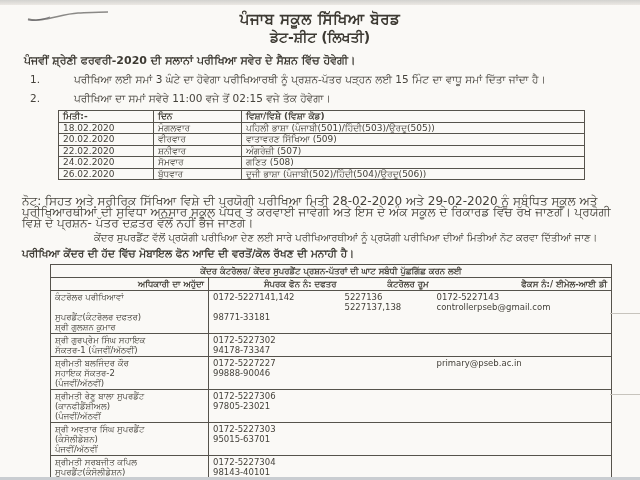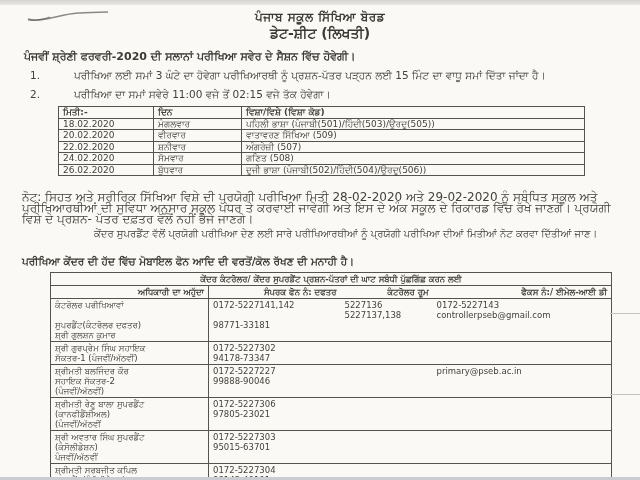--- a/index.html
+++ b/index.html
@@ -8,38 +8,38 @@
     background:#faf9f6;
     font-family:"DejaVu Sans","Liberation Sans",sans-serif;
     color:#45423b;
   }
   .scan-strip-top{position:absolute;top:0;left:0;width:640px;height:5px;
     background:linear-gradient(#d2d2cf,#ece9e4);}
   .scan-strip-bottom{position:absolute;bottom:0;left:0;width:640px;height:3px;background:#c9cdd1;}
   .scan-line{position:absolute;height:1px;background:#c7c4bd;}
   .pen-mark{position:absolute;top:8px;left:26px;}
 
-  .org-title{margin:10px 0 0;text-align:center;font-size:12px;font-weight:bold;color:#3d3a33;letter-spacing:.5px;}
+  .org-title{margin:10px 0 0;text-align:center;font-size:15px;font-weight:bold;color:#3d3a33;letter-spacing:.5px;}
   .subtitle{margin:1px 0 0;text-align:center;font-size:14px;font-weight:bold;color:#3d3a33;}
   .intro{margin:8px 8px 0 24px;font-size:11px;font-weight:bold;color:#3d3a33;}
 
   .inst{display:flex;margin:6px 0 0 30px;font-size:10.5px;line-height:13px;}
   .inst .num{width:44px;flex:none;}
   .inst .txt{width:536px;}
 
   table{border-collapse:collapse;}
   .sched{margin:5px 0 16px 58px;width:527px;font-size:9px;line-height:10.5px;border-radius:18px;}
   .sched th,.sched td{border:1px solid #56534c;padding:0 4px;text-align:left;font-weight:normal;white-space:nowrap;}
   .sched th{font-weight:bold;}
   .sched col.c-date{width:95px;}
   .sched col.c-day{width:88px;}
 
   .note{margin:4px 0 0 22px;width:598px;font-size:12px;line-height:11px;}
   .para2{margin:3px 0 4px 22px;width:598px;font-size:10px;line-height:11px;text-indent:72px;}
-  .ban{margin:16px 0 0 22px;font-size:10.5px;font-weight:bold;color:#3d3a33;}
+  .ban{margin:4px 0 0 22px;font-size:10.5px;font-weight:bold;color:#3d3a33;}
 
   .contacts{margin:4px 0 0 50px;width:562px;font-size:8.5px;line-height:10px;table-layout:fixed;}
   .contacts td{vertical-align:top;padding:1px 4px;white-space:pre-line;overflow:hidden;}
   .contacts .tbl-title{ text-align:center;font-weight:bold;border-bottom:1px solid #56534c;white-space:nowrap;border-radius:6px;}
   .contacts{border:1px solid #56534c;}
   .contacts td.sep{border-right:1px solid #56534c;}
   .contacts tr.hdr td{font-weight:bold;border-bottom:1px solid #56534c;white-space:nowrap;text-align:right;}
   .contacts tr.blk td{border-bottom:1px solid #56534c;}
   .contacts tr.blk:last-child td{border-bottom:none;}
   .contacts col.c1{width:158px;}

